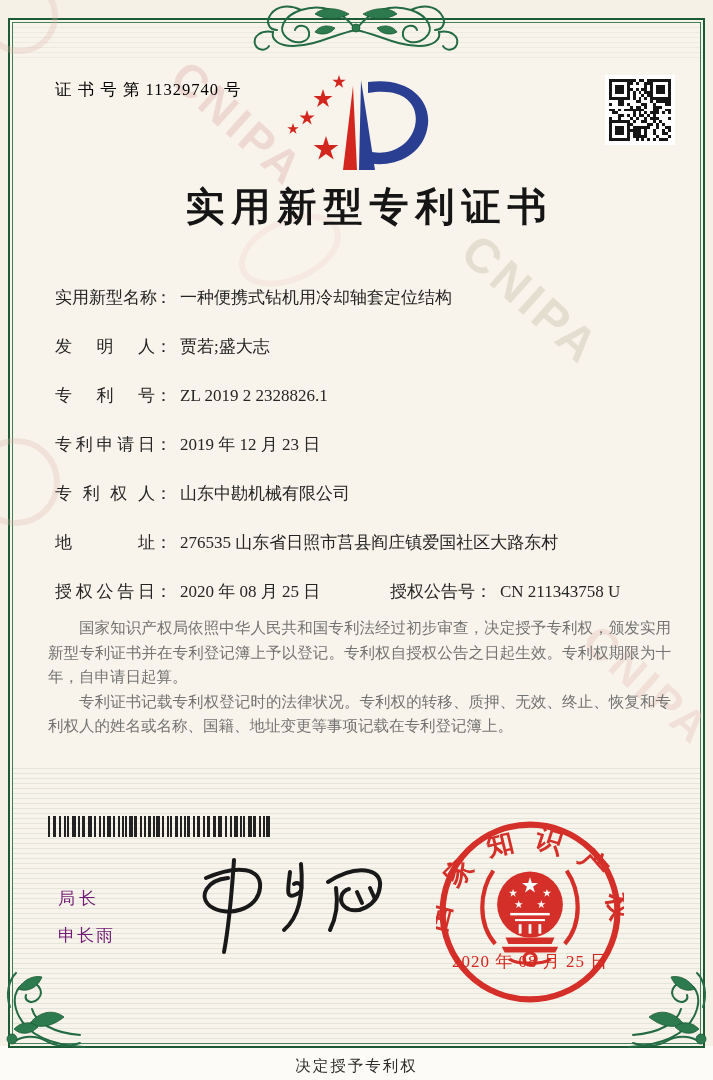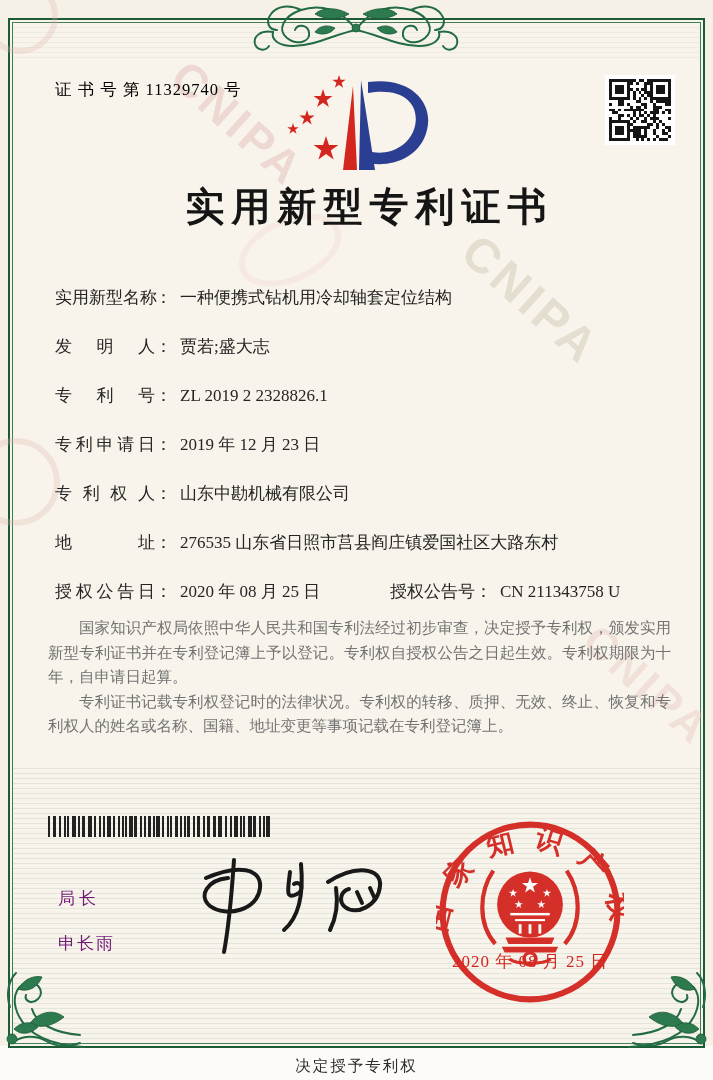--- a/index.html
+++ b/index.html
@@ -60,21 +60,21 @@
   .row .lbl{display:inline-block;width:100px;text-align:justify;text-align-last:justify;}
   .row .val{margin-left:8px;}
   .row .pair2{position:absolute;left:335px;top:0;}
   .body-text{position:absolute;left:48px;right:42px;top:616px;z-index:1;}
   .body-text p{
     margin:0;font-size:15.5px;line-height:24.5px;color:#737373;
     text-indent:2em;text-align:justify;
   }
   .barcode{position:absolute;left:48px;top:816px;z-index:1;}
   .director{position:absolute;left:58px;top:887px;z-index:1;font-size:17px;color:#701a75;}
-  .director .name{margin-top:22px;}
+  .director .name{margin-top:14px;}
   .signature{position:absolute;left:150px;top:856px;z-index:1;}
   .seal{position:absolute;left:436px;top:818px;z-index:2;opacity:.95;}
   .seal-date{
     position:absolute;left:452px;top:950px;width:170px;z-index:3;
     font-size:17px;color:var(--seal-red,#d3261f);letter-spacing:1px;white-space:nowrap;
   }
   .page-num{position:absolute;left:0;right:0;top:1007px;text-align:center;font-size:14.5px;color:#333;z-index:1;letter-spacing:2px;}
   .continuation{position:absolute;left:0;right:0;top:1056px;text-align:center;font-size:15.5px;color:#2d2d2d;z-index:2;letter-spacing:2px;}
   
   .ornament-top{position:absolute;left:231px;top:0px;z-index:2;}

